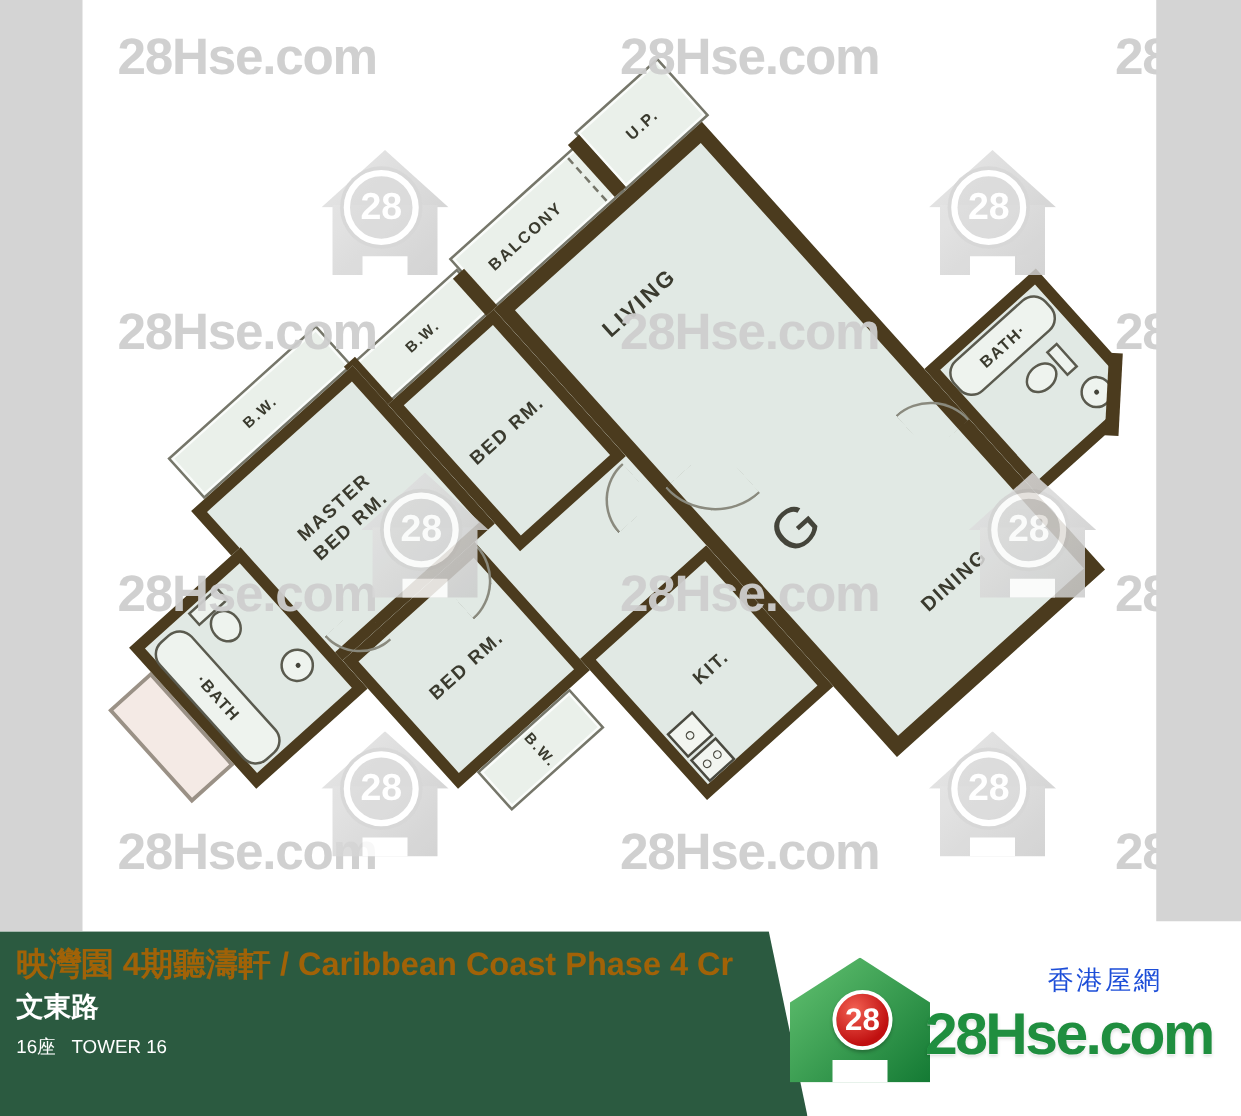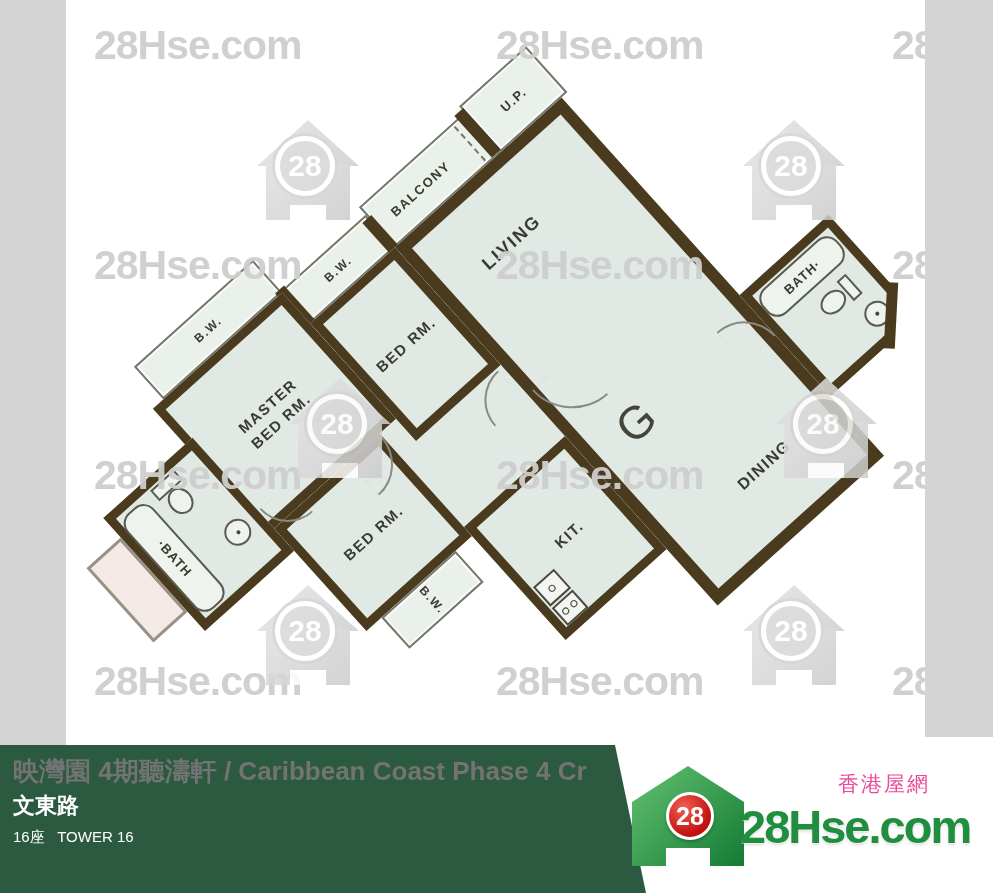--- a/index.html
+++ b/index.html
@@ -47,39 +47,39 @@
   .basin { position:absolute; border:2px solid #5a5a4e; border-radius:50%; background:#eef3ee; }
   .basin::after { content:""; position:absolute; left:50%; top:50%; width:4px; height:4px;
                   background:#44443a; border-radius:50%; transform:translate(-50%,-50%); }
   .appl { position:absolute; border:2px solid #4a4a40; background:#f2f5f0; }
   .appl .dot { position:absolute; width:7px; height:7px; border:1px solid #4a4a40; border-radius:50%; }
 
   
   #footer { position:absolute; left:0; top:745px; width:993px; height:148px; background:#fff; z-index:5; }
   #footer-green { position:absolute; inset:0; background:#2b5a40;
                   clip-path:polygon(0 0, 615px 0, 646px 100%, 0 100%); }
-  #footer .t1 { position:absolute; left:13px; top:9px; width:592px; color:#737373; font-weight:bold;
+  #footer .t1 { position:absolute; left:13px; top:9px; width:592px; color:#a16207; font-weight:bold;
                 font-size:26px; white-space:nowrap; overflow:hidden; }
   #footer .t2 { position:absolute; left:13px; top:46px; color:#fff; font-weight:bold; font-size:22px; }
   #footer .t3 { position:absolute; left:13px; top:83px; color:#fff; font-size:15px; white-space:pre; }
   #footer .t4 { position:absolute; left:13px; top:112px; color:#fff; font-size:15px; white-space:pre; }
 
   
   #logo-house { position:absolute; left:632px; top:766px; width:112px; height:100px; z-index:6;
                 background:linear-gradient(135deg,#63c271,#147a34);
                 clip-path:polygon(50% 0,100% 36%,100% 100%,0 100%,0 36%); }
   #logo-house .door { position:absolute; bottom:0; left:34px; width:44px; height:18px; background:#fff; }
   #logo-badge { position:absolute; left:666px; top:792px; width:48px; height:48px; border-radius:50%;
                 border:3px solid #fff; background:radial-gradient(circle at 35% 30%,#f26052,#c01010 70%);
                 display:flex; align-items:center; justify-content:center; z-index:7;
                 color:#fff; font-weight:bold; font-size:25px; box-shadow:0 2px 3px rgba(0,0,0,.25); }
   #logo-name { position:absolute; left:740px; top:799px; z-index:6; color:#1f8e3f;
                font-weight:bold; font-size:47px; letter-spacing:-2px;
                text-shadow:0 1px 0 rgba(255,255,255,.5), 0 2px 3px rgba(0,0,0,.15); }
-  #logo-tagline { position:absolute; left:838px; top:770px; z-index:6; color:#ec4899; font-size:21px;
+  #logo-tagline { position:absolute; left:838px; top:770px; z-index:6; color:#1d4ed8; font-size:21px;
                   letter-spacing:2px; }
 </style>
 </head>
 <body>
 
 <div id="canvas">
 
   <div id="edge-left" class="edge"></div>
   <div id="edge-right" class="edge"></div>
 

